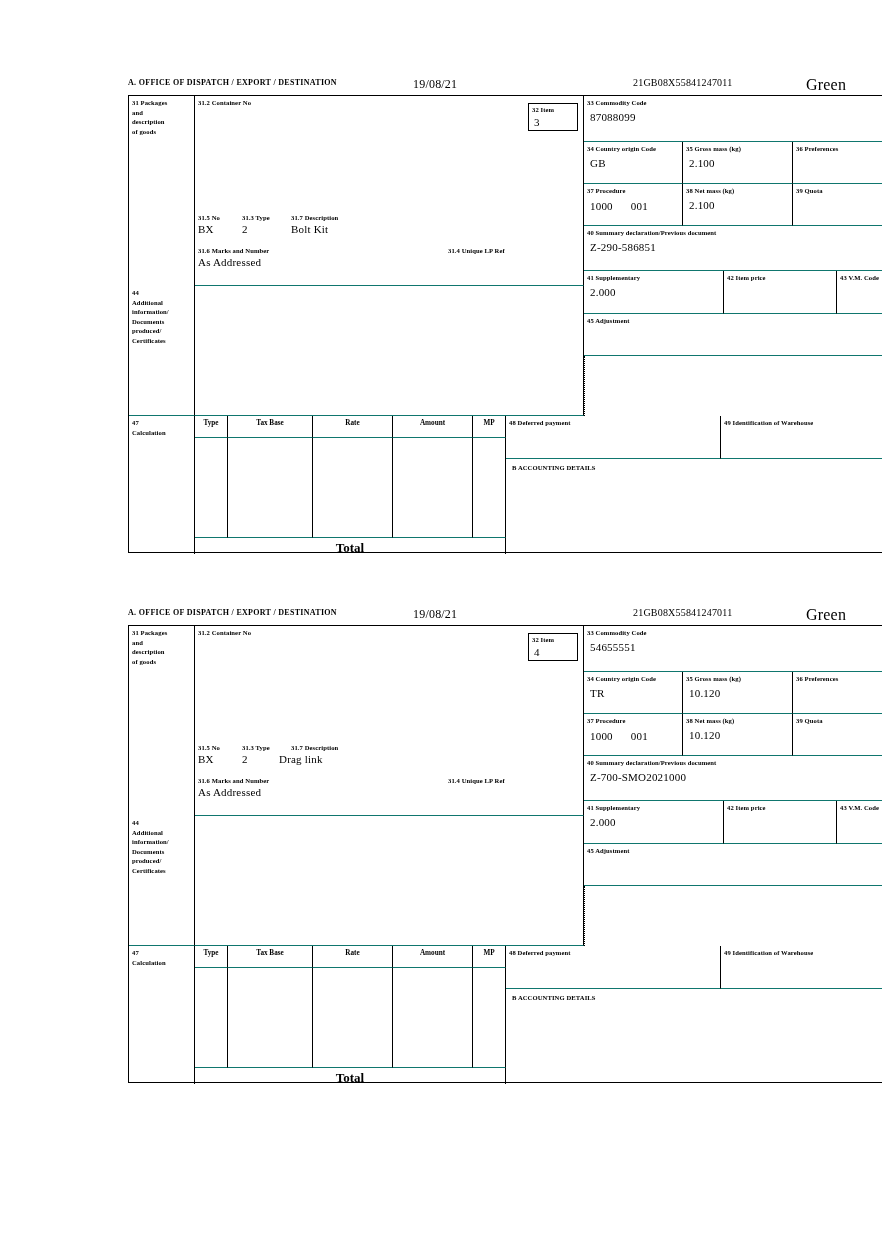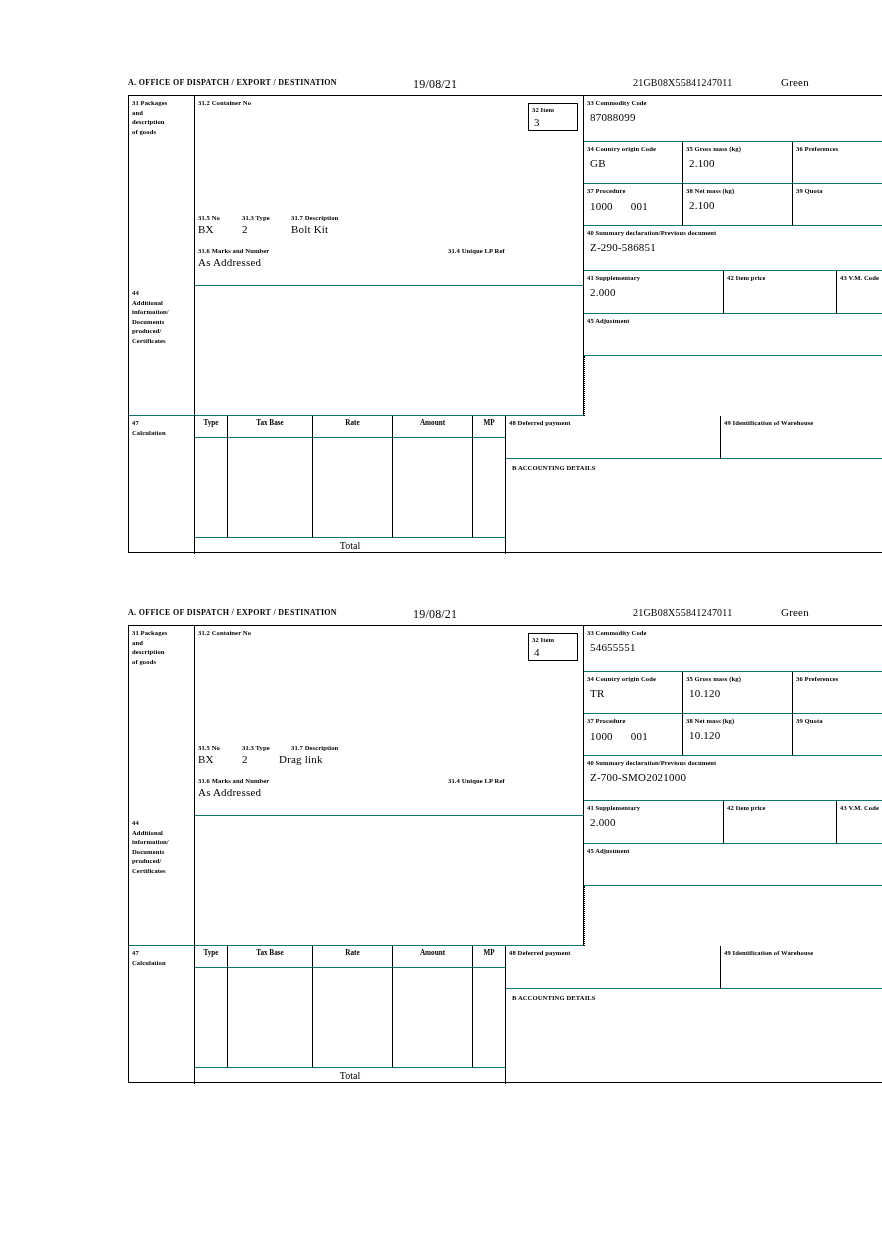--- a/index.html
+++ b/index.html
@@ -51,23 +51,23 @@
     text-align: right;
   }
   .hdr .mrn {
     position: absolute;
     left: 505px;
     top: -1px;
     font-size: 10px;
   }
   .hdr .colour {
     position: absolute;
-    left: 653px;
+    left: 678px;
     top: -2px;
-    font-size: 11px;
+    font-size: 16px;
   }
 
   
   .box {
     position: relative;
     border: 1px solid #000;
     width: 778px;
     height: 458px;
     box-sizing: border-box;
     margin-top: 3px;
@@ -130,22 +130,22 @@
   }
 
   
   .calc-th {
     font-size: 7.2px;
     font-weight: bold;
     text-align: center;
     padding-top: 3px;
   }
   .total-lbl {
-    font-size: 10px;
-    font-weight: normal;
+    font-size: 13px;
+    font-weight: bold;
     text-align: center;
     padding-top: 2px;
   }
 </style>
 </head>
 <body>
 
 <div class="page">
 
   <div class="form form-1">

